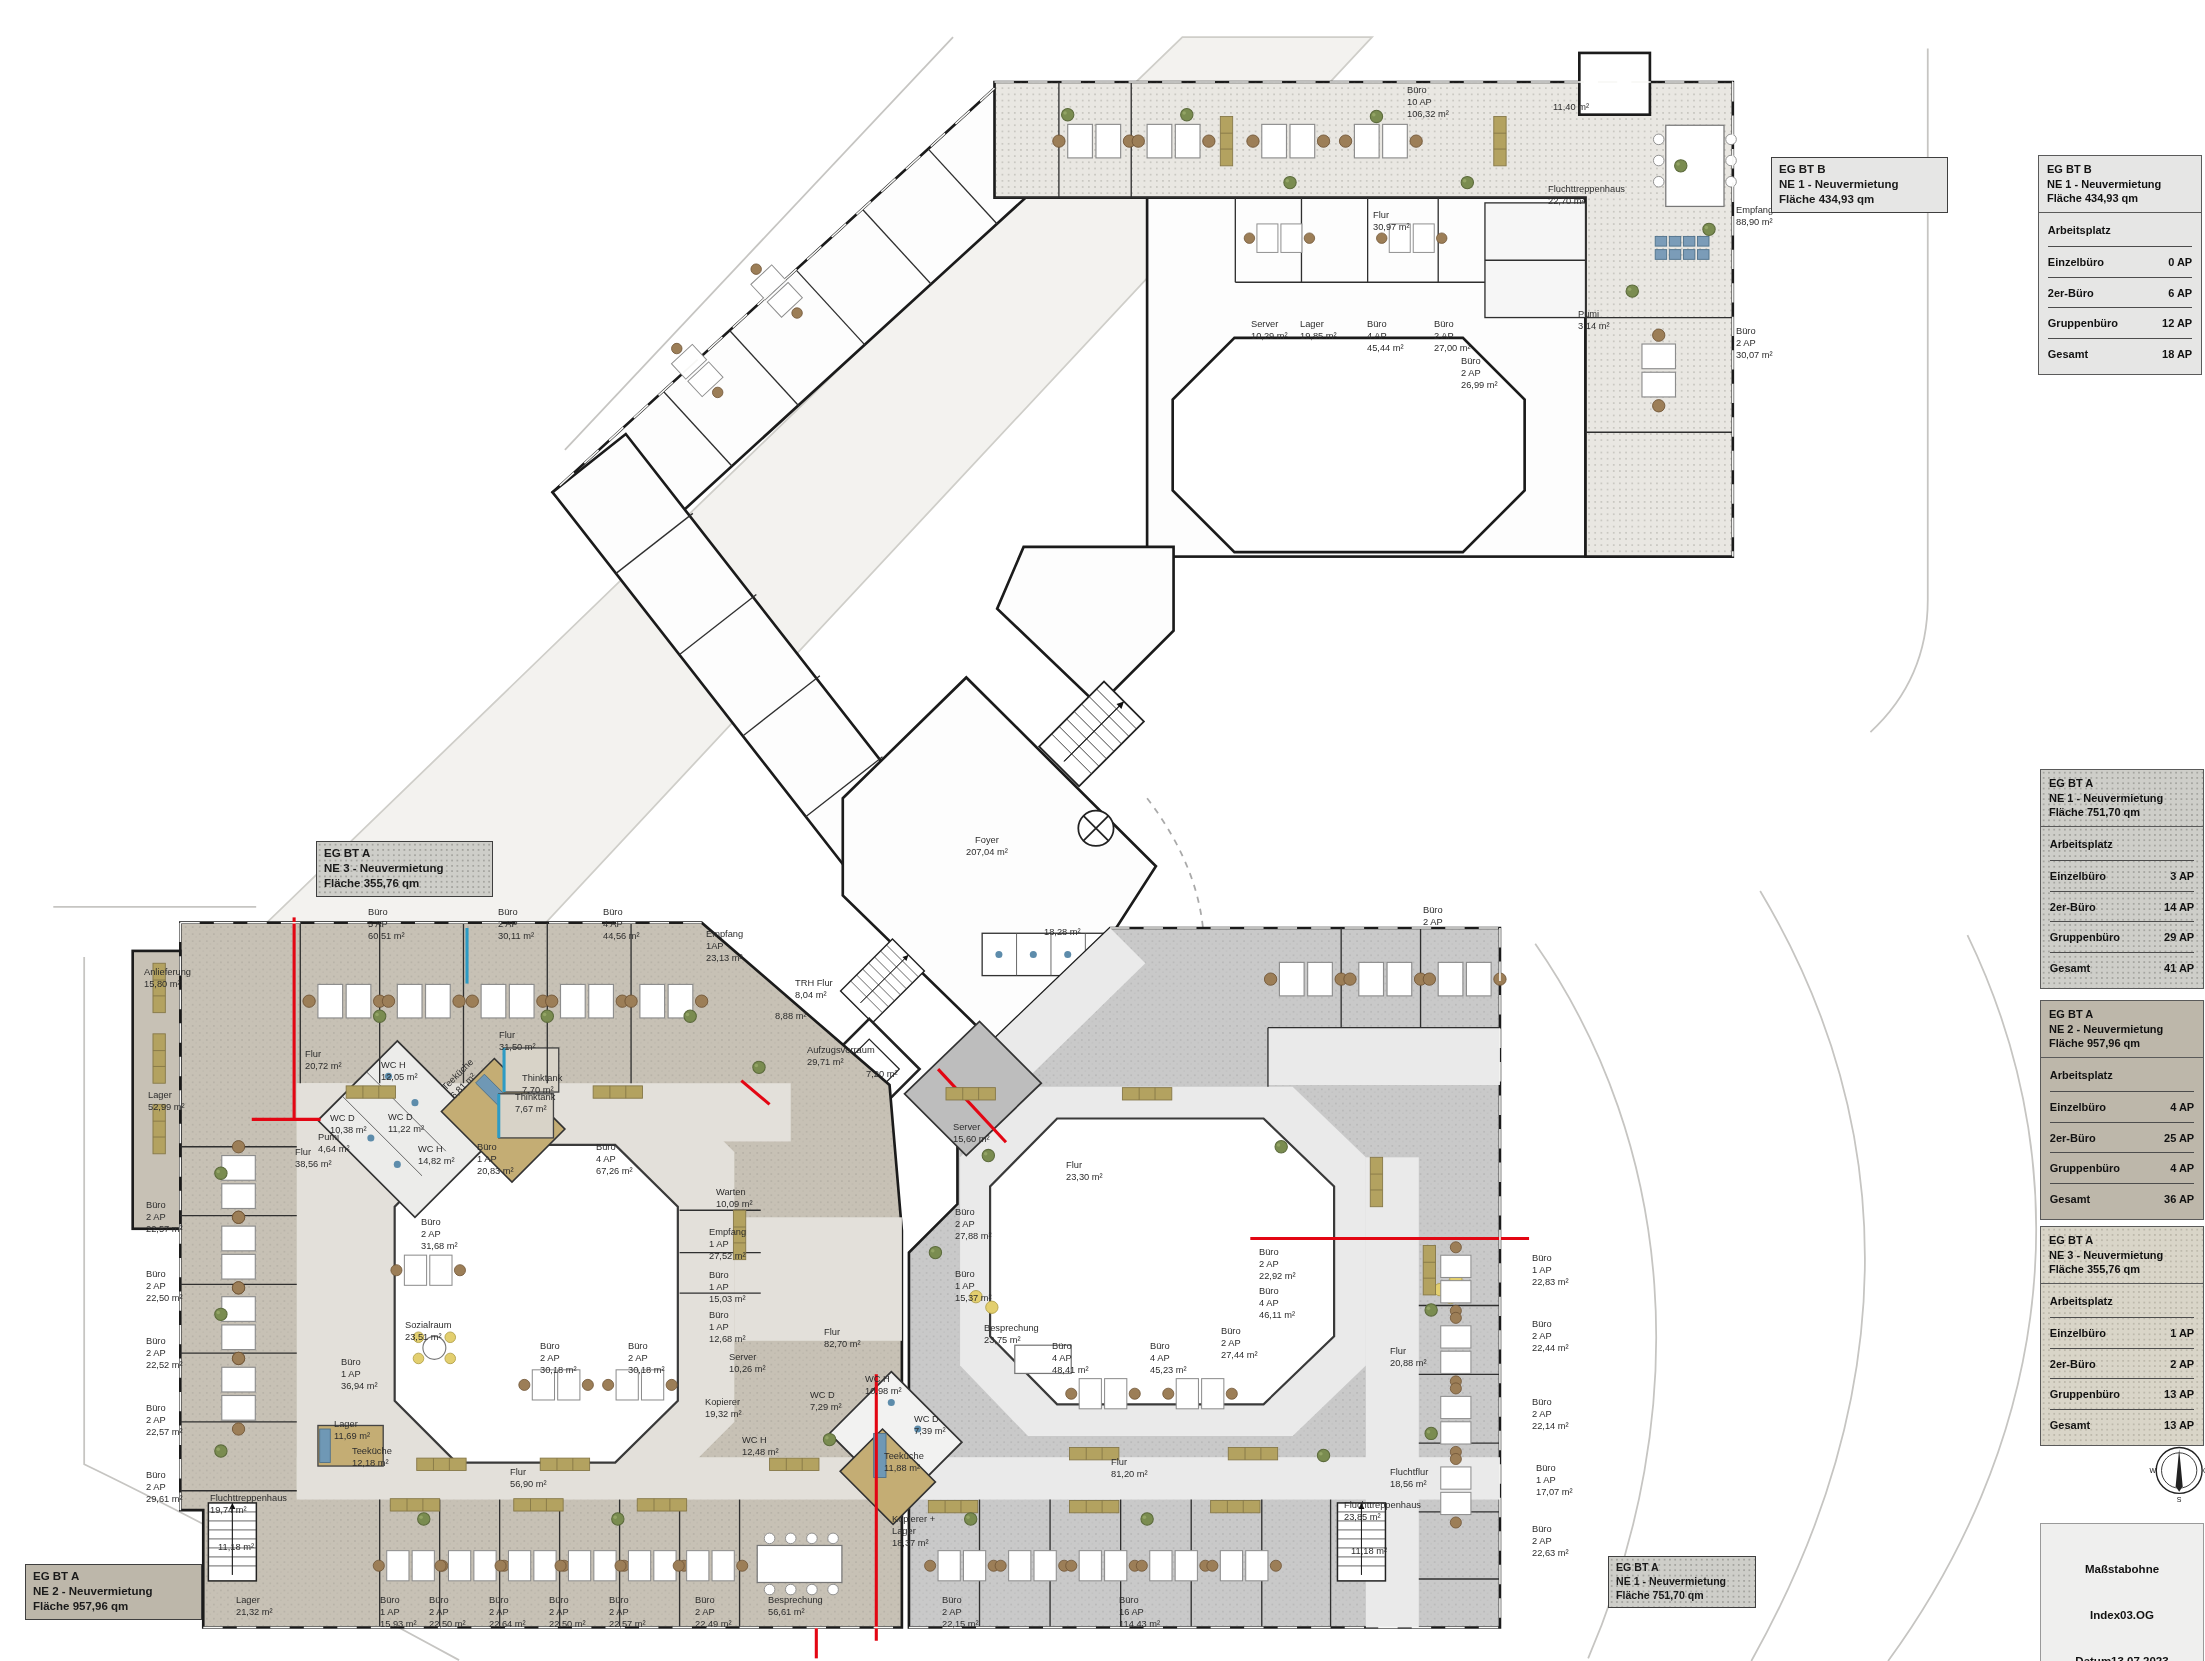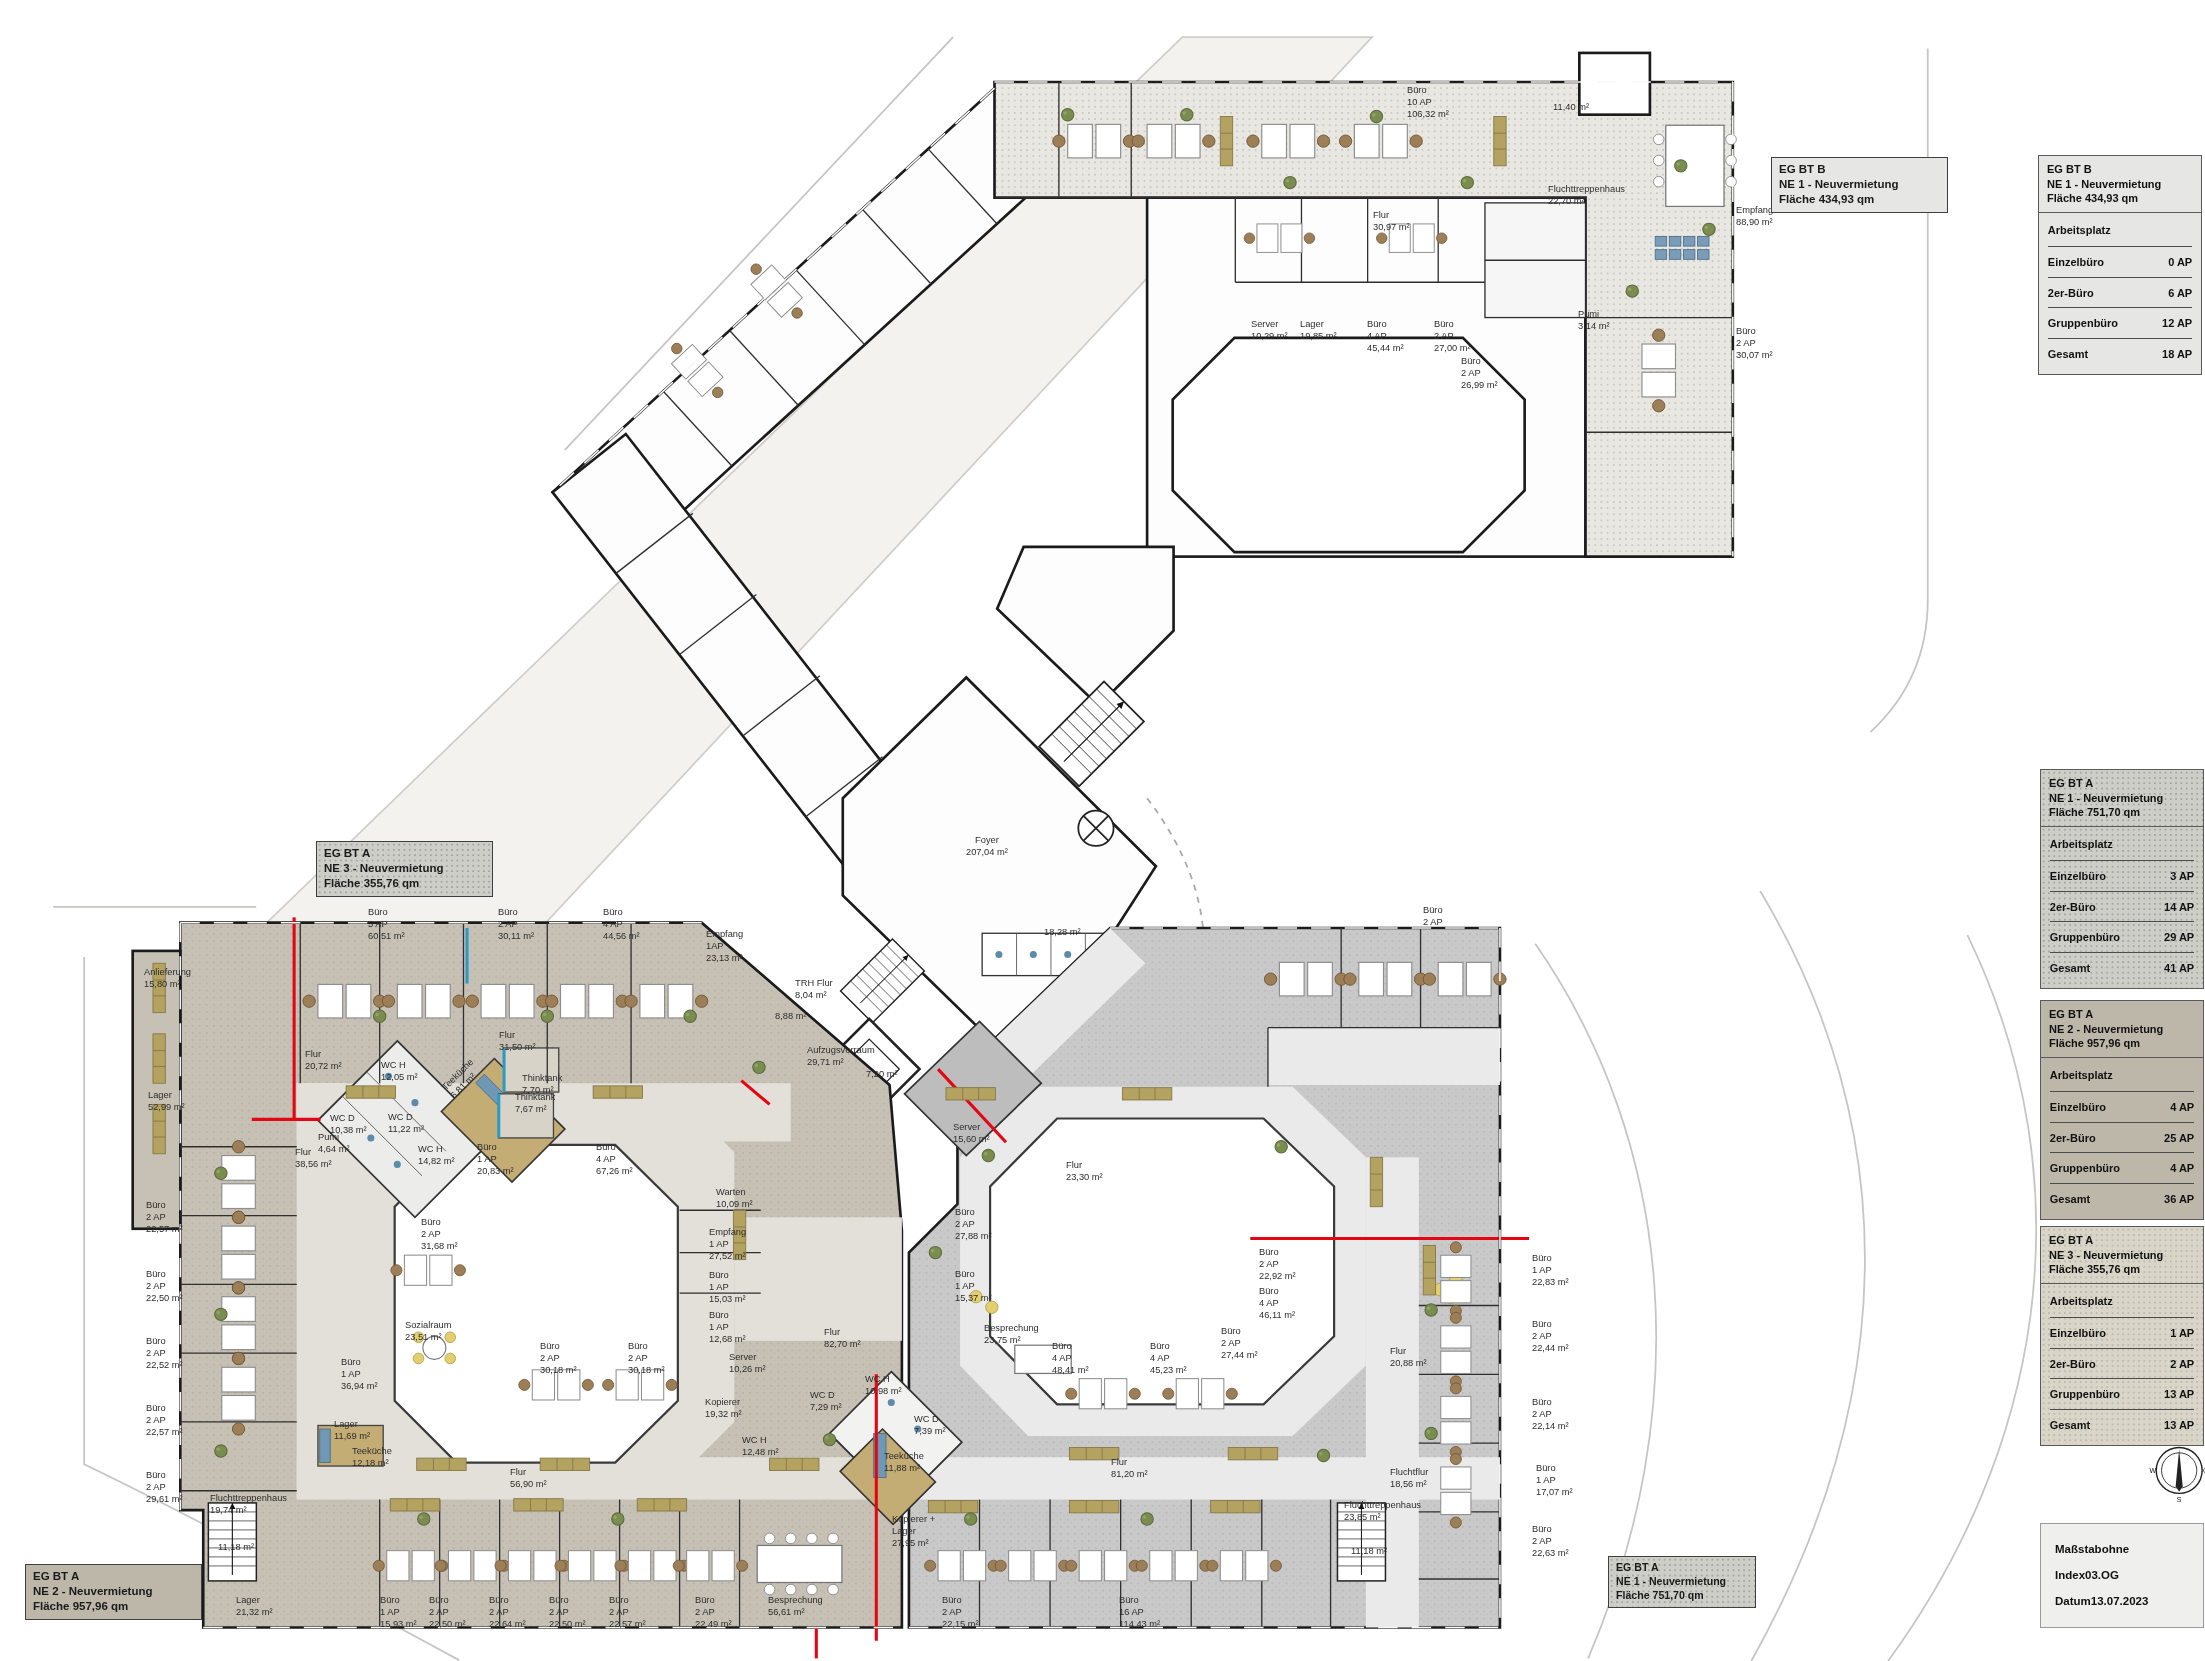--- a/index.html
+++ b/index.html
@@ -24,21 +24,21 @@
   
   .legend{position:absolute;width:162px;border:1.3px solid #5a5a5a;color:#111;}
   .leg-title{padding:6.2px 8px;font-size:11px;font-weight:bold;line-height:1.32;white-space:pre-line;
              border-bottom:1.3px solid #5a5a5a;}
   .leg-body{padding:1.8px 0 5.3px 0;}
   .leg-header{padding:8.8px 8.8px 10.6px 8.8px;font-size:11px;font-weight:bold;}
   .leg-row{display:flex;justify-content:space-between;padding:8.8px 8.8px;font-size:11px;font-weight:bold;
            border-top:0.9px solid #4c4c4c;margin:0 8.8px;padding-left:0;padding-right:0;}
   
   .titleblock{position:absolute;width:162px;background:#efefee;border:0.9px solid #9a9a9a;padding:12.4px 0;}
-  .tb-row{display:flex;justify-content:flex-start;padding:7px 14px;font-size:11.5px;font-weight:bold;color:#111;}
+  .tb-row{display:flex;justify-content:center;padding:7px 14px;font-size:11.5px;font-weight:bold;color:#111;margin-top:20px;}
 </style>
 </head>
 <body>
 
 <div class="sheet">
 
 <svg class="plan" width="2206" height="1661" viewBox="0 0 2500 1883">
   <defs>
     <pattern id="dots" width="7" height="7" patternUnits="userSpaceOnUse">
       <circle cx="2" cy="2" r="0.9" fill="rgba(80,78,70,0.30)"></circle>
@@ -674,21 +674,21 @@
 2 AP
 22,63 m²</div>
       <div class="rlabel" style="left: 865px; top: 1374px;">WC H
 10,98 m²</div>
       <div class="rlabel" style="left: 914px; top: 1414px;">WC D
 7,39 m²</div>
       <div class="rlabel" style="left: 884px; top: 1451px;">Teeküche
 11,88 m²</div>
       <div class="rlabel" style="left: 892px; top: 1514px;">Kopierer +
 Lager
-27,95 m²</div>
+18,37 m²</div>
       <div class="rlabel" style="left: 1111px; top: 1457px;">Flur
 81,20 m²</div>
       <div class="rlabel" style="left: 1390px; top: 1467px;">Fluchtflur
 18,56 m²</div>
       <div class="rlabel" style="left: 1344px; top: 1500px;">Fluchttreppenhaus
 23,85 m²</div>
       <div class="rlabel" style="left: 1351px; top: 1546px;">11,18 m²</div>
     </div>
 
 <div class="tag v-plain" id="tag0" style="left: 1771px; top: 157px;">EG BT B

